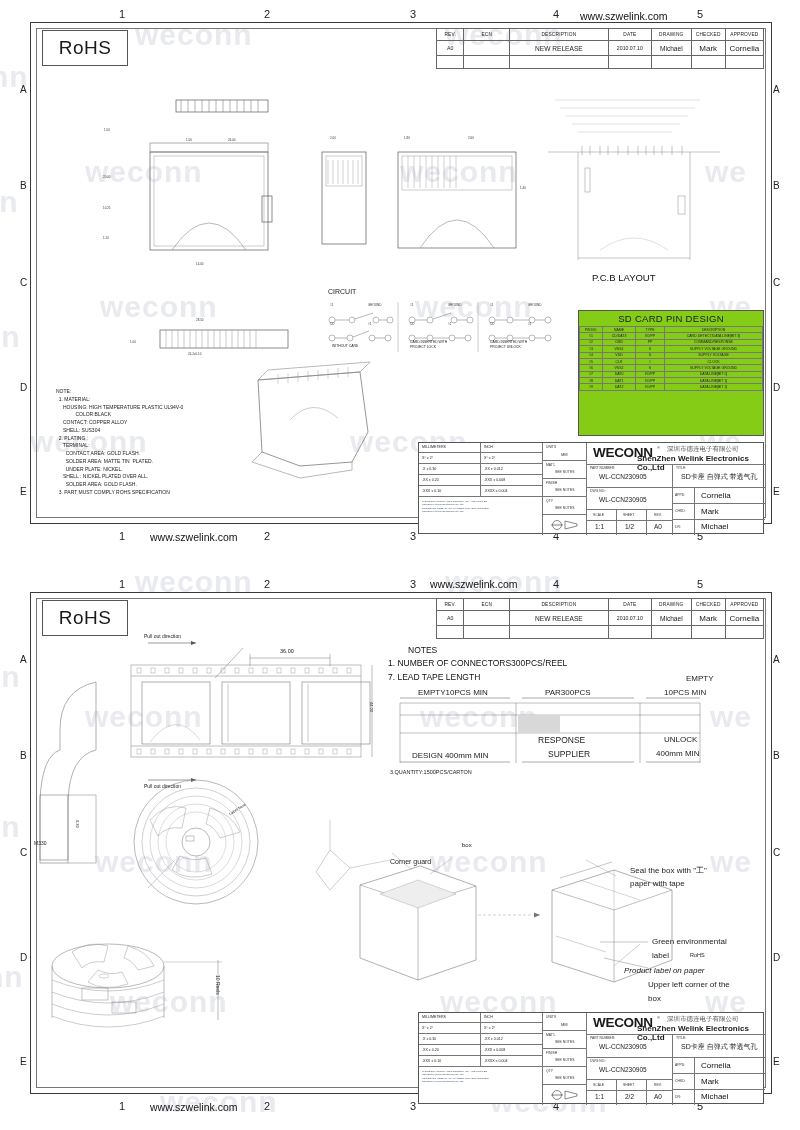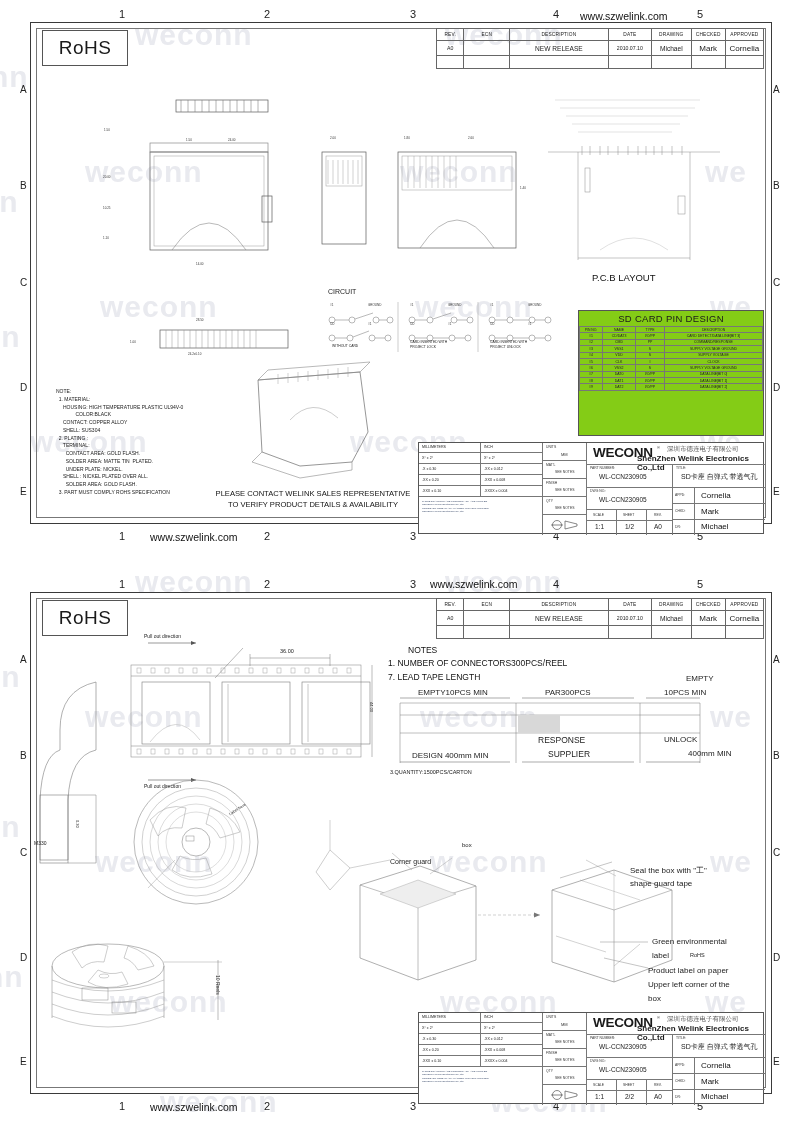--- a/index.html
+++ b/index.html
@@ -451,22 +451,20 @@
      CONTACT: COPPER ALLOY
      SHELL: SUS304
   2. PLATING :
      TERMINAL:
        CONTACT AREA: GOLD FLASH.
        SOLDER AREA: MATTE TIN  PLATED.
        UNDER PLATE: NICKEL.
      SHELL : NICKEL PLATED OVER ALL.
        SOLDER AREA: GOLD FLASH.
   3. PART MUST COMPLY ROHS SPECIFICATION</div>
-  <div class="contact" style="left:208px;top:488px;width:210px;">PLEASE CONTACT WELINK SALES REPRESENTATIVE
-TO VERIFY PRODUCT DETAILS &amp; AVAILABILITY</div>
 
   <div class="tb" style="left:418px;top:442px;width:346px;height:92px;">
 
     <div class="cell" style="left:0;top:0;width:62px;height:10px;border-bottom:0.6px solid #777;">
       <div class="tol" style="left:3px;top:2px;">MILLIMETERS</div>
     </div>
     <div class="cell" style="left:62px;top:0;width:62px;height:10px;">
       <div class="tol" style="left:3px;top:2px;">INCH</div>
     </div>
     <div class="cell" style="left:0;top:10px;width:62px;height:11px;">
@@ -793,39 +791,39 @@
   <div class="notes" style="left:390px;top:198px;font-size:5.5px;">3.QUANTITY:1500PCS/CARTON</div>
 
   <div class="cap" style="left:418px;top:118px;font-size:8px;">EMPTY10PCS MIN</div>
   <div class="cap" style="left:545px;top:118px;font-size:8px;">PAR300PCS</div>
   <div class="cap" style="left:686px;top:104px;font-size:8px;">EMPTY</div>
   <div class="cap" style="left:664px;top:118px;font-size:8px;">10PCS MIN</div>
   <div class="cap" style="left:412px;top:181px;font-size:8px;">DESIGN 400mm MIN</div>
   <div class="cap" style="left:538px;top:165px;font-size:8.5px;">RESPONSE</div>
   <div class="cap" style="left:548px;top:179px;font-size:8.5px;">SUPPLIER</div>
   <div class="cap" style="left:664px;top:165px;font-size:8px;">UNLOCK</div>
-  <div class="cap" style="left:688px;top:179px;font-size:8px;">400mm MIN</div>
+  <div class="cap" style="left:656px;top:179px;font-size:8px;">400mm MIN</div>
 
   <div class="cap" style="left:144px;top:63px;font-size:5px;">Pull out direction</div>
   <div class="cap" style="left:144px;top:213px;font-size:5px;">Pull out direction</div>
   <div class="cap" style="left:280px;top:78px;font-size:5.5px;">36.00</div>
   <div class="cap" style="left:374px;top:132px;font-size:4px;transform:rotate(90deg);transform-origin:left top;">44.00</div>
   <div class="cap" style="left:80px;top:250px;font-size:4px;transform:rotate(90deg);transform-origin:left top;">0.30</div>
   <div class="cap" style="left:34px;top:270px;font-size:5px;">M330</div>
   <div class="cap" style="left:228px;top:242px;font-size:4px;transform:rotate(-32deg);transform-origin:left top;">Label here</div>
   <div class="cap" style="left:221px;top:405px;font-size:5px;transform:rotate(90deg);transform-origin:left top;">10 Reels</div>
 
   <div class="cap" style="left:390px;top:288px;font-size:7px;">Corner guard</div>
   <div class="cap" style="left:462px;top:272px;font-size:6px;">box</div>
   <div class="cap" style="left:630px;top:295px;font-size:8px;">Seal the box with "工"</div>
-  <div class="cap" style="left:630px;top:309px;font-size:8px;">shape guard tape</div>
+  <div class="cap" style="left:630px;top:309px;font-size:8px;">paper with tape</div>
   <div class="cap" style="left:652px;top:367px;font-size:8px;">Green environmental</div>
   <div class="cap" style="left:652px;top:381px;font-size:8px;">label</div>
   <div class="cap" style="left:690px;top:382px;font-size:5.5px;">RoHS</div>
-  <div class="cap" style="left:648px;top:396px;font-size:8px;">Product label on paper</div>
+  <div class="cap" style="left:624px;top:396px;font-size:8px;font-style:italic;">Product label on paper</div>
   <div class="cap" style="left:648px;top:410px;font-size:8px;">Upper left corner of the</div>
   <div class="cap" style="left:648px;top:424px;font-size:8px;">box</div>
 
   <div class="tb" style="left:418px;top:442px;width:346px;height:92px;">
     <div class="cell" style="left:0;top:0;width:62px;height:10px;">
       <div class="tol" style="left:3px;top:2px;">MILLIMETERS</div>
     </div>
     <div class="cell" style="left:62px;top:0;width:62px;height:10px;">
       <div class="tol" style="left:3px;top:2px;">INCH</div>
     </div>

